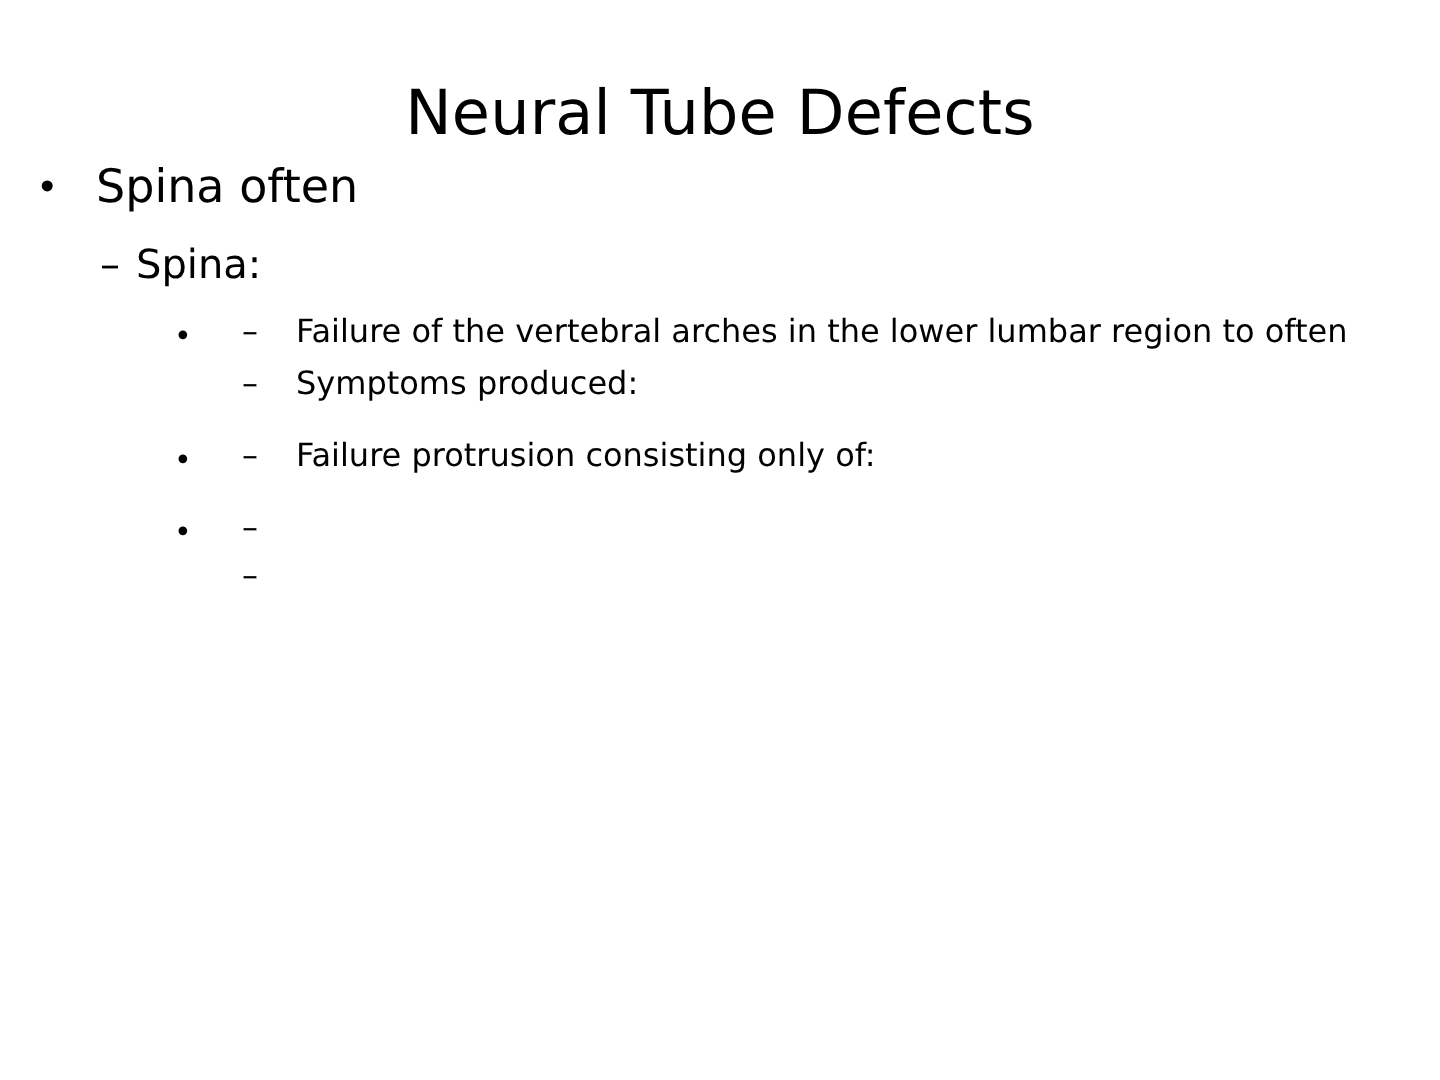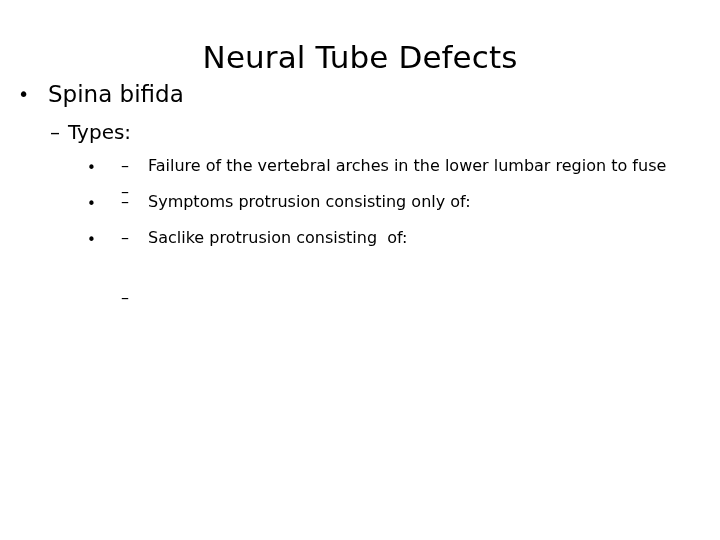--- a/index.html
+++ b/index.html
@@ -118,57 +118,57 @@
 <body>
 
 <div id="slide">
 
   <h1 class="slide-title">Neural Tube Defects</h1>
 
   <div class="body">
 
     <div class="bullet lvl1 gap-sm">
       <span class="marker">•</span>
-      <span class="txt">Spina bifida</span>
+      <span class="txt">Spina often</span>
     </div>
 
     <div class="bullet lvl2 gap-sm">
       <span class="marker">–</span>
-      <span class="txt">Types:</span>
+      <span class="txt">Spina:</span>
     </div>
 
     <div class="bullet lvl3 gap-sm">
       <span class="marker">•</span>
     </div>
 
     <div class="bullet lvl4 tight">
       <span class="marker">–</span>
-      <span class="txt">Failure of the vertebral arches in the lower lumbar region to fuse</span>
+      <span class="txt">Failure of the vertebral arches in the lower lumbar region to often</span>
     </div>
 
     <div class="bullet lvl4 gap-md">
       <span class="marker">–</span>
+      <span class="txt">Symptoms produced:</span>
     </div>
 
     <div class="bullet lvl3 gap-sm">
       <span class="marker">•</span>
     </div>
 
     <div class="bullet lvl4 gap-md">
       <span class="marker">–</span>
-      <span class="txt">Symptoms protrusion consisting only of:</span>
+      <span class="txt">Failure protrusion consisting only of:</span>
     </div>
 
     <div class="bullet lvl3 gap-sm">
       <span class="marker">•</span>
     </div>
 
     <div class="bullet lvl4 gap-lg">
       <span class="marker">–</span>
-      <span class="txt" style="white-space: pre-wrap;">Saclike protrusion consisting  of:</span>
     </div>
 
     <div class="bullet lvl4 tight">
       <span class="marker">–</span>
     </div>
 
   </div>
 </div>
 
 </body></html>

